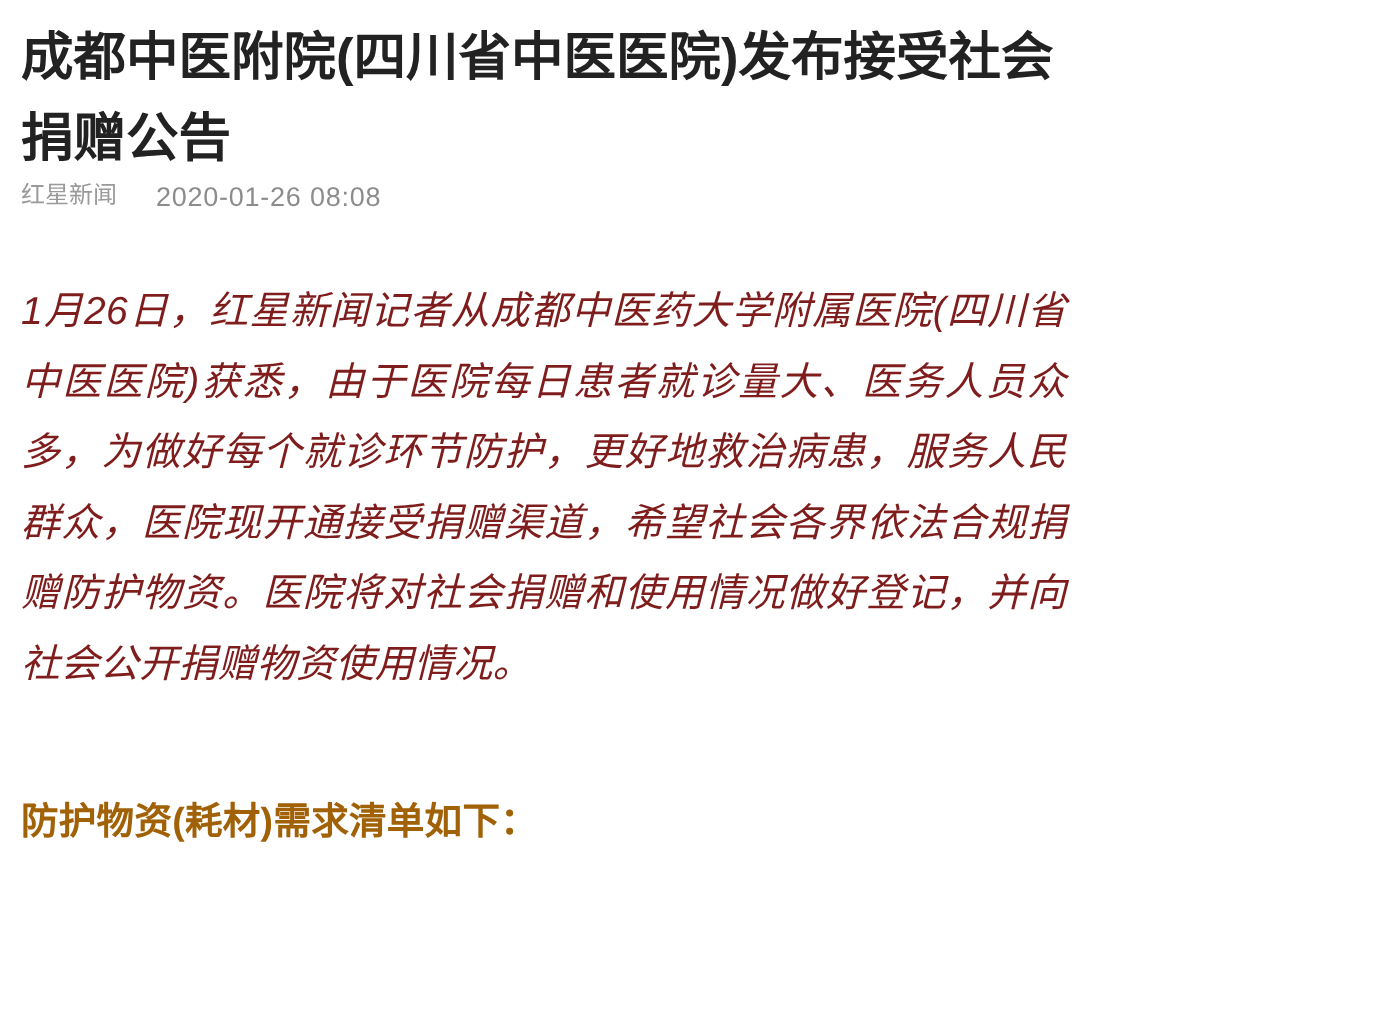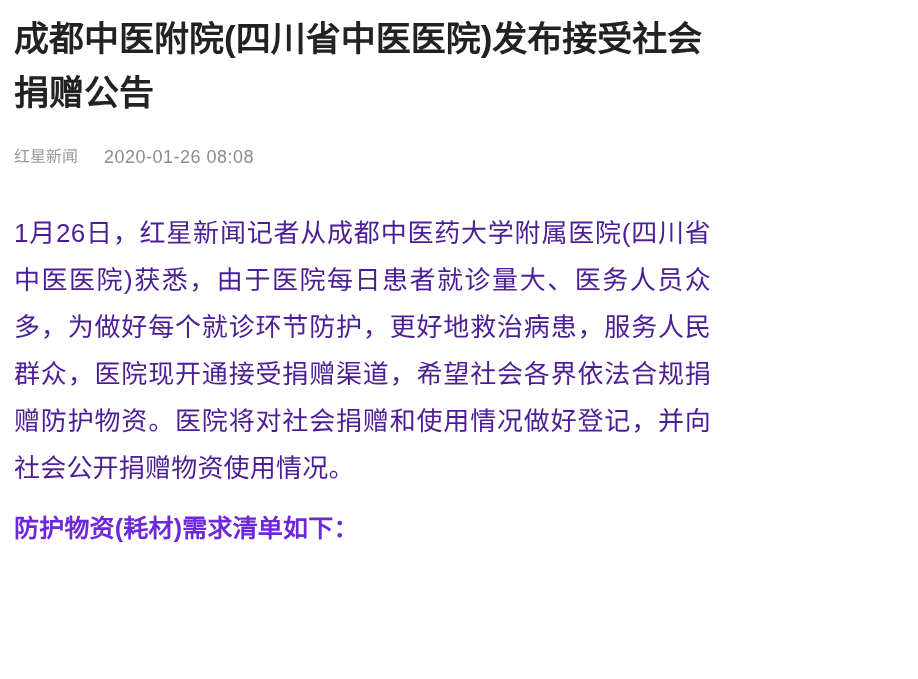--- a/index.html
+++ b/index.html
@@ -26,21 +26,20 @@
     font-size: 35px;
     line-height: 54px;
     font-weight: 700;
     color: #222222;
     letter-spacing: 0px;
     margin: 0;
     padding: 0;
     max-width: 880px;
   }
   .meta-row {
-    margin-top: 26px;
     display: flex;
     align-items: flex-start;
     height: 22px;
   }
   .meta-source {
     font-size: 16px;
     color: #9a9a9a;
     line-height: 22px;
   }
   .meta-time {
@@ -49,31 +48,32 @@
     line-height: 22px;
     margin-left: 26px;
     letter-spacing: 0.5px;
   }
   .body-block {
     margin-top: 42px;
   }
   .paragraph {
     font-size: 26px;
     line-height: 47px;
-    color: #4c1d95;
+    color: #7f1d1d;
     margin: 0;
     text-align: justify;
     letter-spacing: 0.2px;
+    font-style: italic;
   }
   .subheading {
-    margin-top: 18px;
+    margin-top: 64px;
     font-size: 25px;
     line-height: 36px;
     font-weight: 700;
-    color: #6d28d9;
+    color: #a16207;
     letter-spacing: 0.2px;
   }
 </style>
 </head>
 <body>
 
 <div class="page">
 
   <h1 class="article-title">成都中医附院(四川省中医医院)发布接受社会捐赠公告</h1>
 

